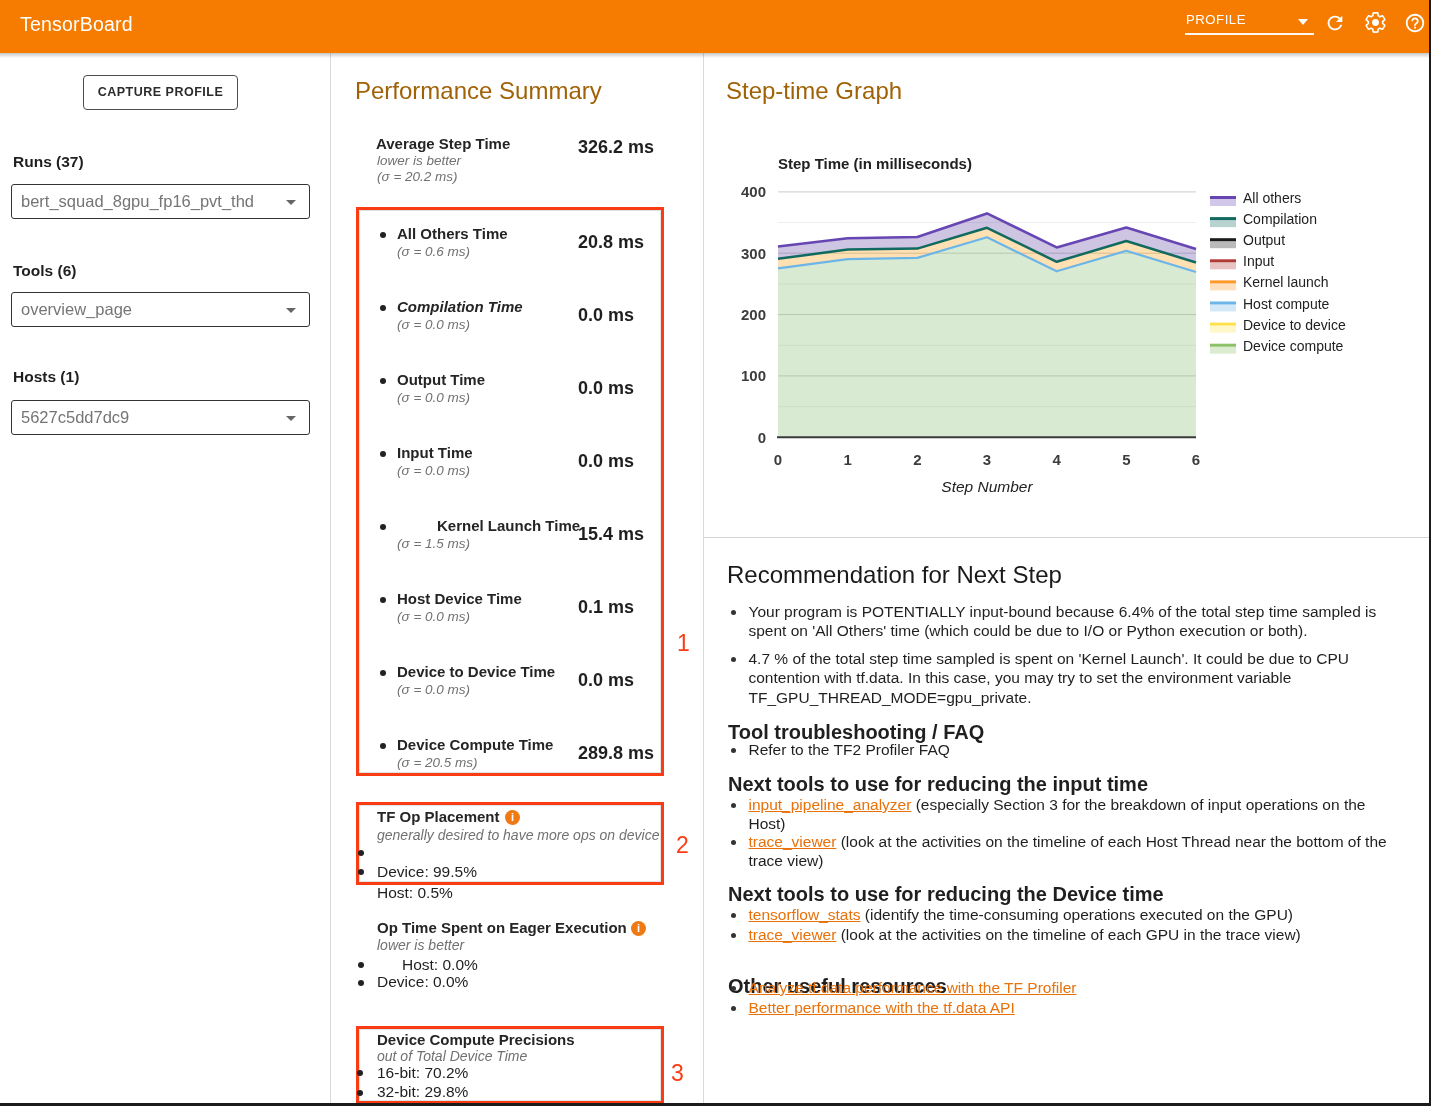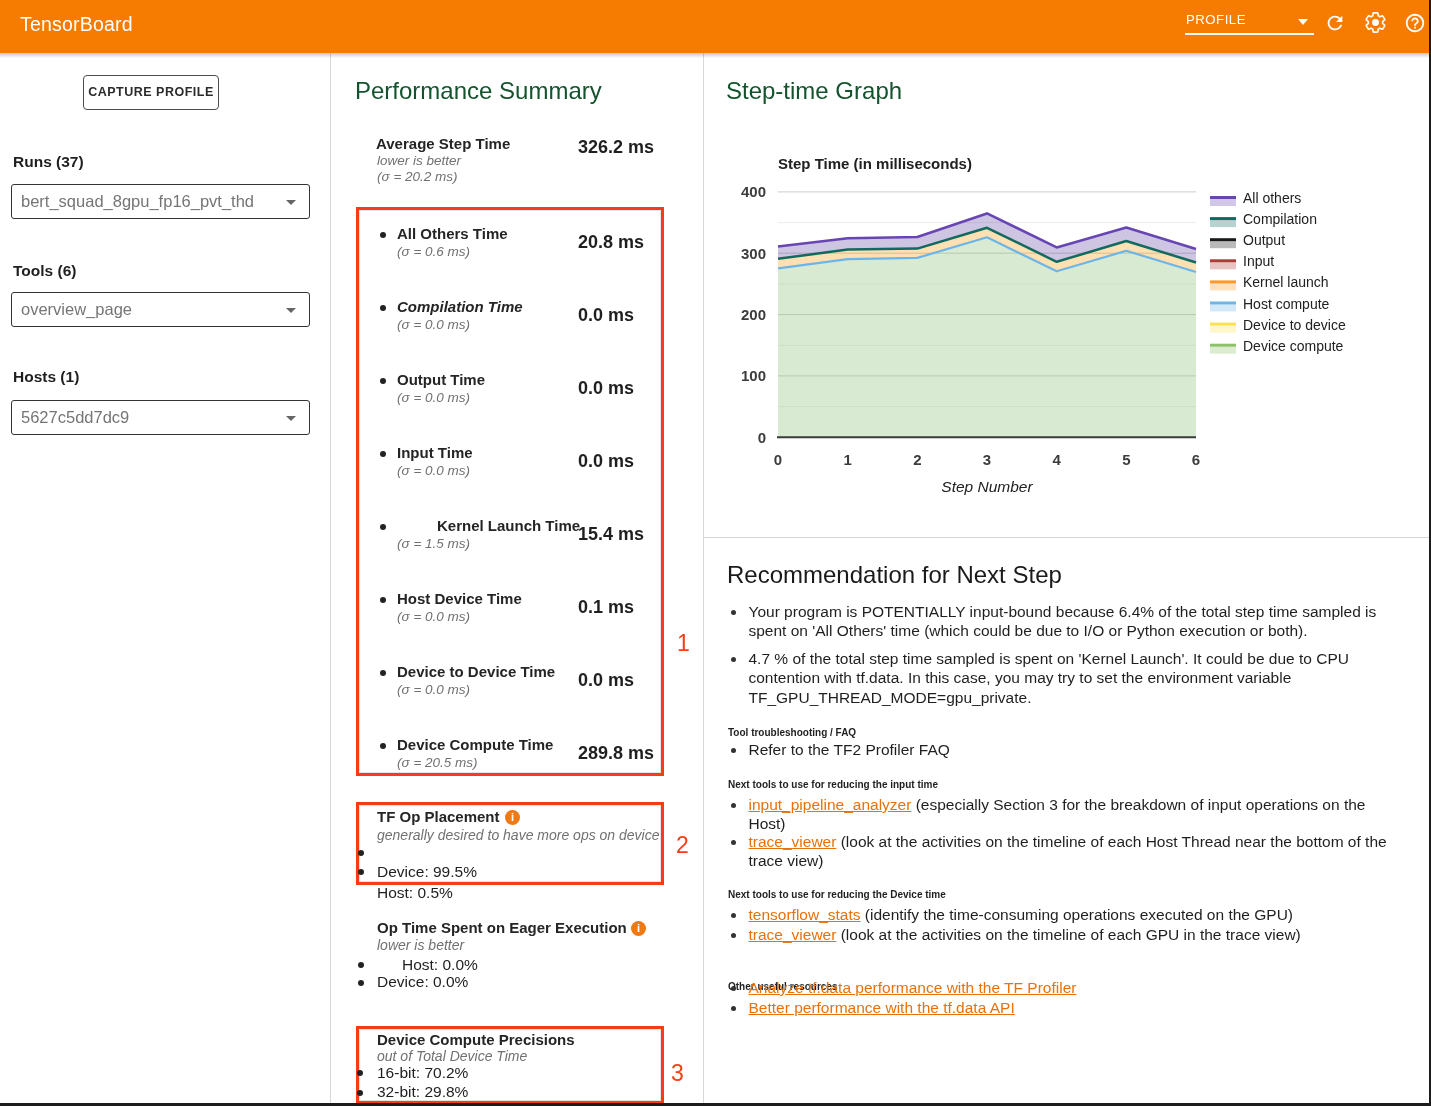--- a/index.html
+++ b/index.html
@@ -16,40 +16,40 @@
   #profcaret { position:absolute; z-index:6; left:1298px; top:19px; width:0; height:0; border-left:5.5px solid transparent; border-right:5.5px solid transparent; border-top:6px solid #fff; }
   .hicon { position:absolute; top:12px; z-index:6; }
 
   
   .vdiv { position:absolute; top:53px; width:1px; background:#d9d9d9; height:1051px; }
   #hdiv { position:absolute; left:704px; top:537px; width:725px; height:1px; background:#d5d5d5; }
   #rightborder { position:absolute; right:0; top:0; width:2px; height:1106px; background:#1c1c1c; z-index:9; }
   #bottomborder { position:absolute; left:0; top:1103px; width:1431px; height:3px; background:#1c1c1c; z-index:9; }
 
   
-  #capture { position:absolute; left:83px; top:75px; width:136px; height:35px; border:1px solid #4d4d4d; border-radius:4px; font-size:12.5px; font-weight:bold; letter-spacing:0.5px; color:#2b2b2b; text-align:center; line-height:33px; }
+  #capture { position:absolute; left:83px; top:75px; width:155px; height:35px; border:1px solid #4d4d4d; border-radius:4px; font-size:12.5px; font-weight:bold; letter-spacing:0.5px; color:#2b2b2b; text-align:center; line-height:33px; }
   .sblabel { position:absolute; left:13px; font-size:15.5px; font-weight:bold; line-height:20px; color:#1f1f1f; }
   .dd { position:absolute; left:11px; width:299px; height:35px; border:1px solid #333; border-radius:3px; }
   .dd span { position:absolute; left:9px; top:0; line-height:33px; font-size:16.5px; color:#757575; }
   .dd i { position:absolute; right:13px; top:14.5px; width:0; height:0; border-left:5px solid transparent; border-right:5px solid transparent; border-top:5.5px solid #666; }
 
   
-  .sectitle { position:absolute; font-size:24px; line-height:30px; color:#14532d; }
+  .sectitle { position:absolute; font-size:24px; line-height:30px; color:#a16207; }
   .milabel { position:absolute; font-size:15px; font-weight:bold; line-height:20px; color:#252525; }
   .misig { position:absolute; font-size:13.5px; font-style:italic; line-height:18px; color:#717171; }
   .mival { position:absolute; left:578px; font-size:18px; font-weight:bold; line-height:22px; color:#1f1f1f; }
   .dot { position:absolute; width:6px; height:6px; border-radius:50%; background:#222; }
   .redbox { position:absolute; left:356px; width:308px; border:3px solid #fa3c14; box-shadow:inset 0 0 0 1px #dfe4e7; }
   .rednum { position:absolute; font-size:23px; line-height:26px; color:#fa3c14; }
   .mitext { position:absolute; font-size:15.5px; line-height:20px; color:#1f1f1f; }
   .info { position:absolute; width:15px; height:15px; border-radius:50%; background:#ef7a14; color:#fff; font-size:11px; font-weight:bold; text-align:center; line-height:15px; }
 
   
   #rectitle { position:absolute; left:727px; top:560px; font-size:24px; line-height:30px; color:#1a1a1a; }
-  .rh { position:absolute; left:728px; font-size:10px; font-weight:bold; line-height:19.3px; color:#1f1f1f; }
+  .rh { position:absolute; left:728px; font-size:20px; font-weight:bold; line-height:19.3px; color:#1f1f1f; }
   .rli { position:absolute; left:729px; width:690px; font-size:15.5px; line-height:19.3px; color:#1f1f1f; }
   .rli .t { display:block; padding-left:19.5px; }
   .rli::before { content:''; position:absolute; left:2px; top:7.5px; width:5px; height:5px; border-radius:50%; background:#333; }
   a.lnk { color:#e8710a; text-decoration:underline; }
 </style>
 </head>
 <body>
 
 <div id="hdr"></div>
 <div id="hdrshadow"></div>

